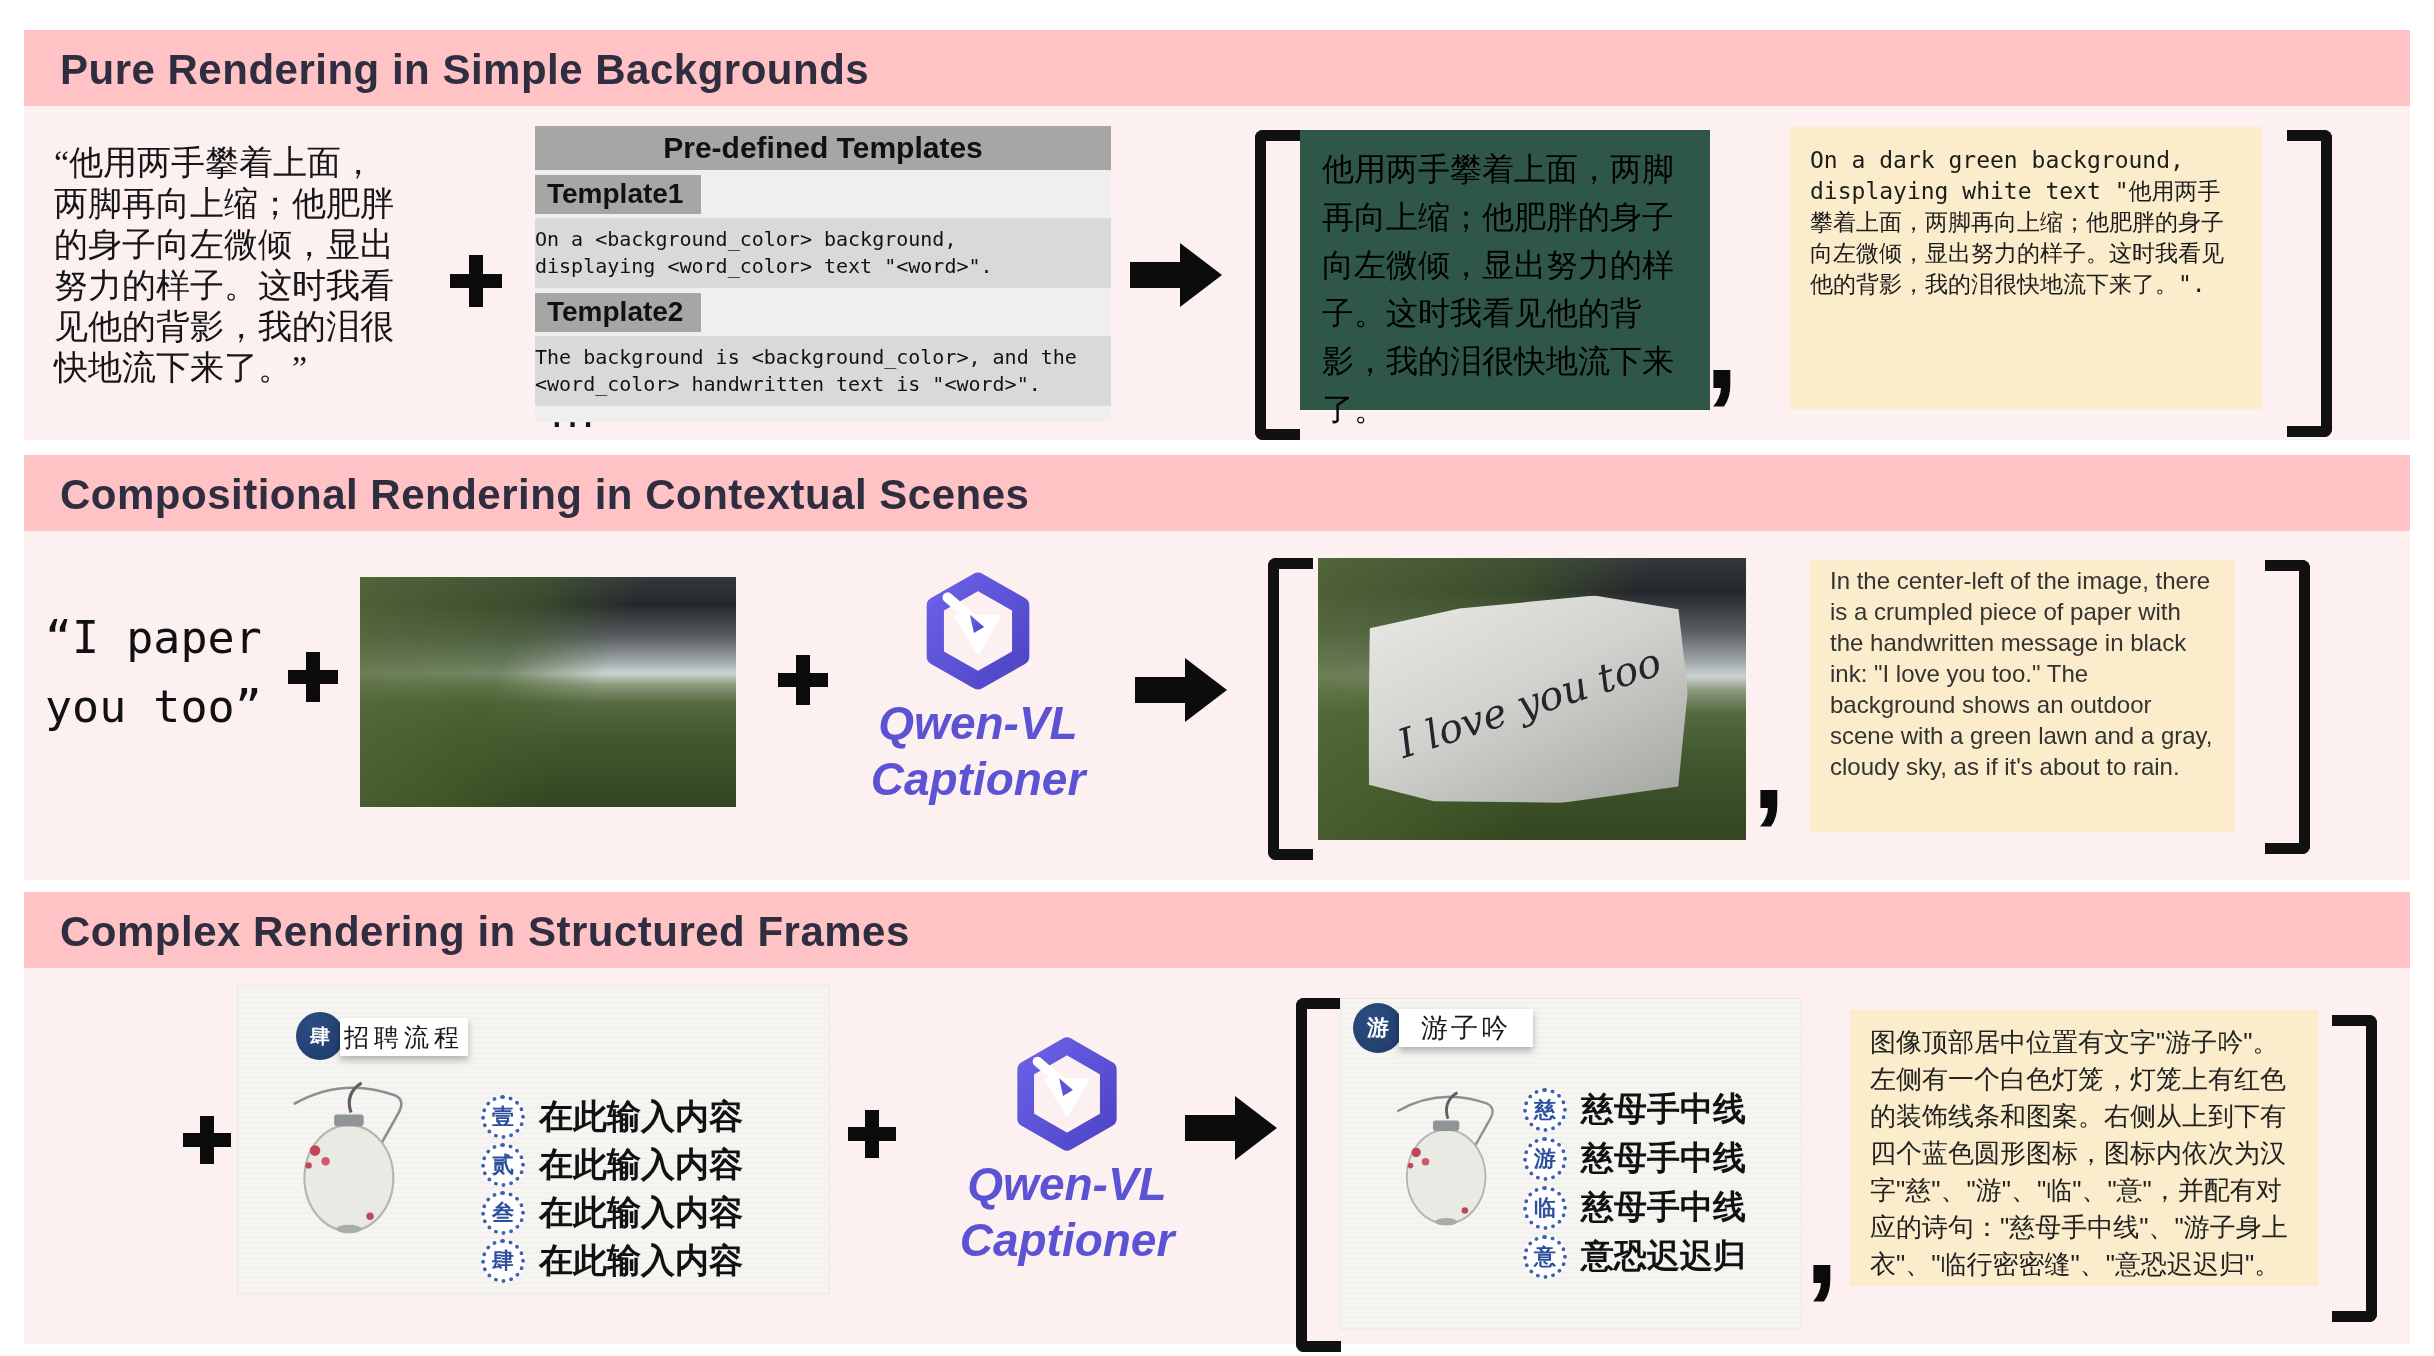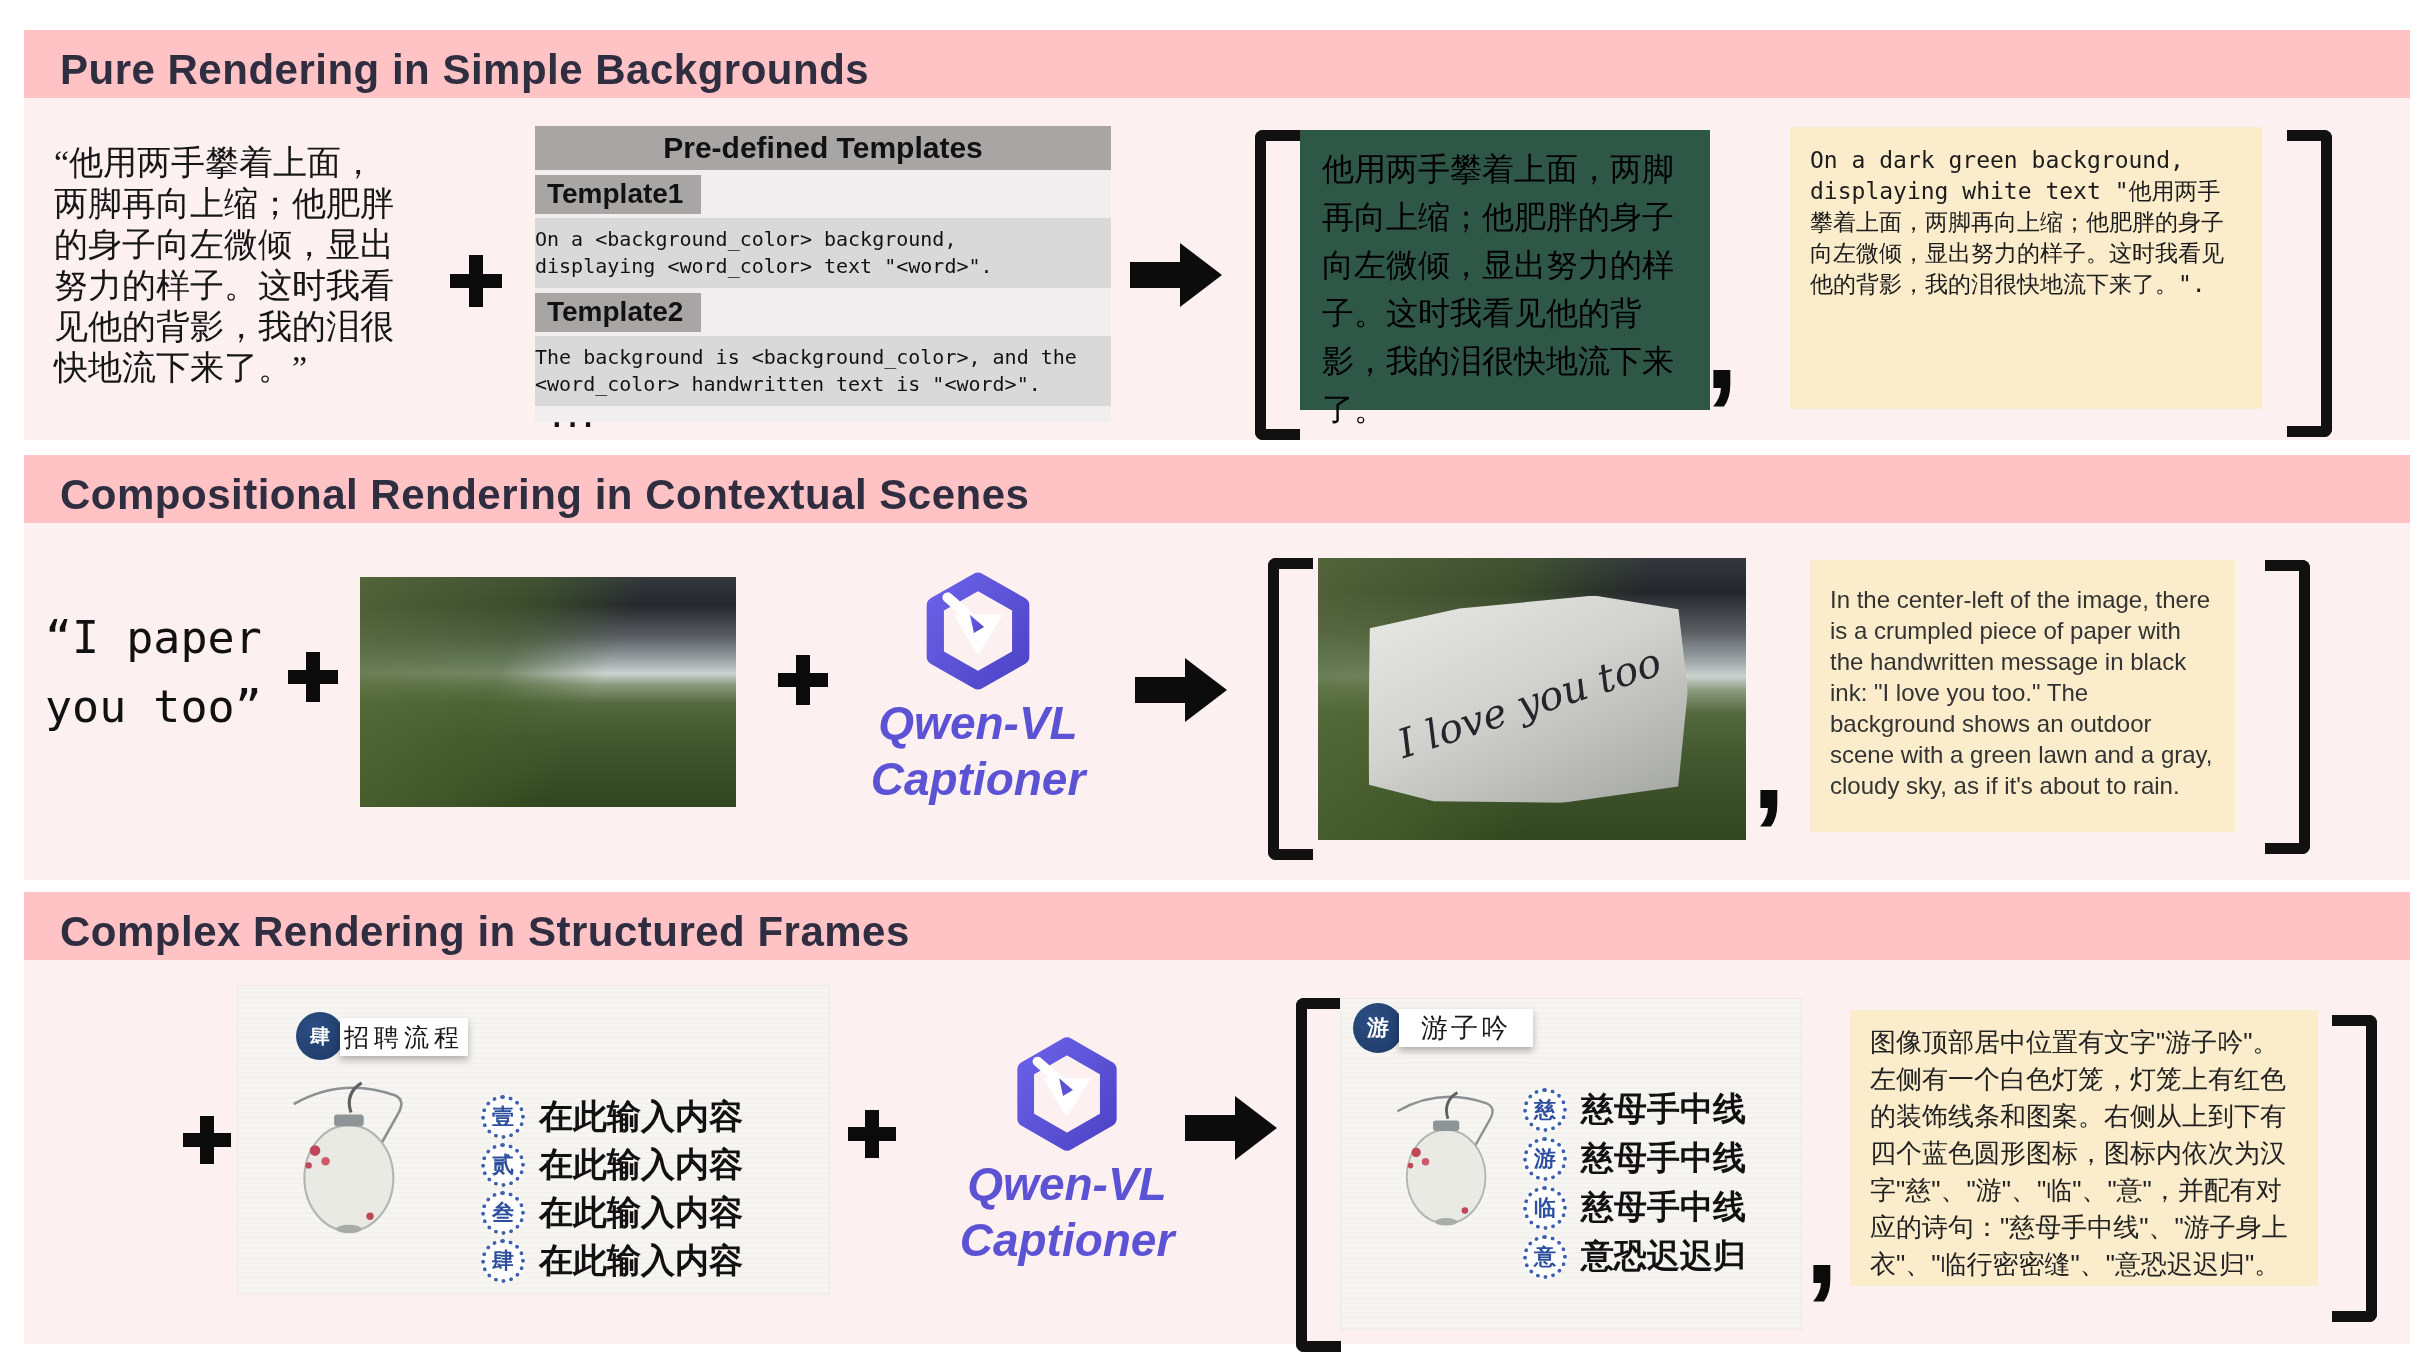--- a/index.html
+++ b/index.html
@@ -1,21 +1,21 @@
 <!DOCTYPE html>
 <html style="--header-pink: #ffc2c5; --section-bg: #fdf0f1; --caption-yellow: #fbeccb; --chalk-green: #2f5748; --qwen-purple: #5b52d4; --tmpl-gray: #a8a6a4; --tmpl-row-gray: #d9d9d9; --icon-blue: #3f62b0; --badge-navy: #1d3a66; --title-ink: #2f2e40;"><head>
 <meta charset="utf-8">
 <style>
   html,body{margin:0;padding:0;background:#ffffff;}
   .canvas{position:relative;width:2434px;height:1356px;background:#ffffff;overflow:hidden;
           font-family:"Liberation Sans","DejaVu Sans",sans-serif;}
 
   
   .sec{position:absolute;left:24px;width:2386px;background:var(--section-bg);}
-  .sec-header{position:absolute;left:0;top:0;right:0;height:68px;background:var(--header-pink);}
+  .sec-header{position:absolute;left:0;top:0;right:0;height:76px;background:var(--header-pink);}
   .sec-title{position:absolute;left:36px;top:0;line-height:80px;font-size:42px;font-weight:800;
              color:var(--title-ink);letter-spacing:.5px;}
   .pre{white-space:pre-line;}
 
   .plus{position:absolute;}
   .plus::before{content:"";position:absolute;left:0;top:36%;width:100%;height:28%;background:#0b0b0b;}
   .plus::after{content:"";position:absolute;top:0;left:36%;height:100%;width:28%;background:#0b0b0b;}
 
   .arrow{position:absolute;width:92px;height:64px;}
   .arrow::before{content:"";position:absolute;left:0;top:19px;width:50px;height:26px;background:#0c0c0c;}
@@ -97,21 +97,21 @@
   .s2-quote{position:absolute;left:21px;top:148px;width:300px;
             font-family:"DejaVu Sans Mono",monospace;font-size:45px;line-height:69px;color:#111;}
   .s2-plus1{left:264px;top:197px;width:50px;height:50px;}
   .s2-grass-in{left:336px;top:122px;width:376px;height:230px;}
   .s2-plus2{left:754px;top:200px;width:50px;height:50px;}
   .s2-qwen{left:812px;top:112px;width:284px;}
   .s2-arrow{left:1111px;top:203px;}
   .s2-brkl{left:1244px;top:103px;height:280px;}
   .s2-out{left:1294px;top:103px;width:428px;height:282px;}
   .s2-comma{left:1728px;top:251px;}
-  .s2-caption{left:1786px;top:105px;width:425px;height:272px;padding:24px 20px;
+  .s2-caption{left:1786px;top:105px;width:425px;height:272px;padding:5px 20px;
               font-size:24px;line-height:31px;color:#333;}
   .s2-brkr{left:2241px;top:105px;height:272px;}
 
   
   .sec3{top:892px;height:452px;}
   .s3-cyl{left:13px;top:103px;}
   .s3-plus1{left:159px;top:224px;width:48px;height:48px;}
   .s3-panel-in{left:213px;top:93px;width:593px;height:310px;}
   .s3-in-badge{left:58px;top:26px;width:48px;height:48px;font-size:20px;}
   .s3-in-title{left:102px;top:32px;width:128px;height:38px;font-size:25px;letter-spacing:5px;}

